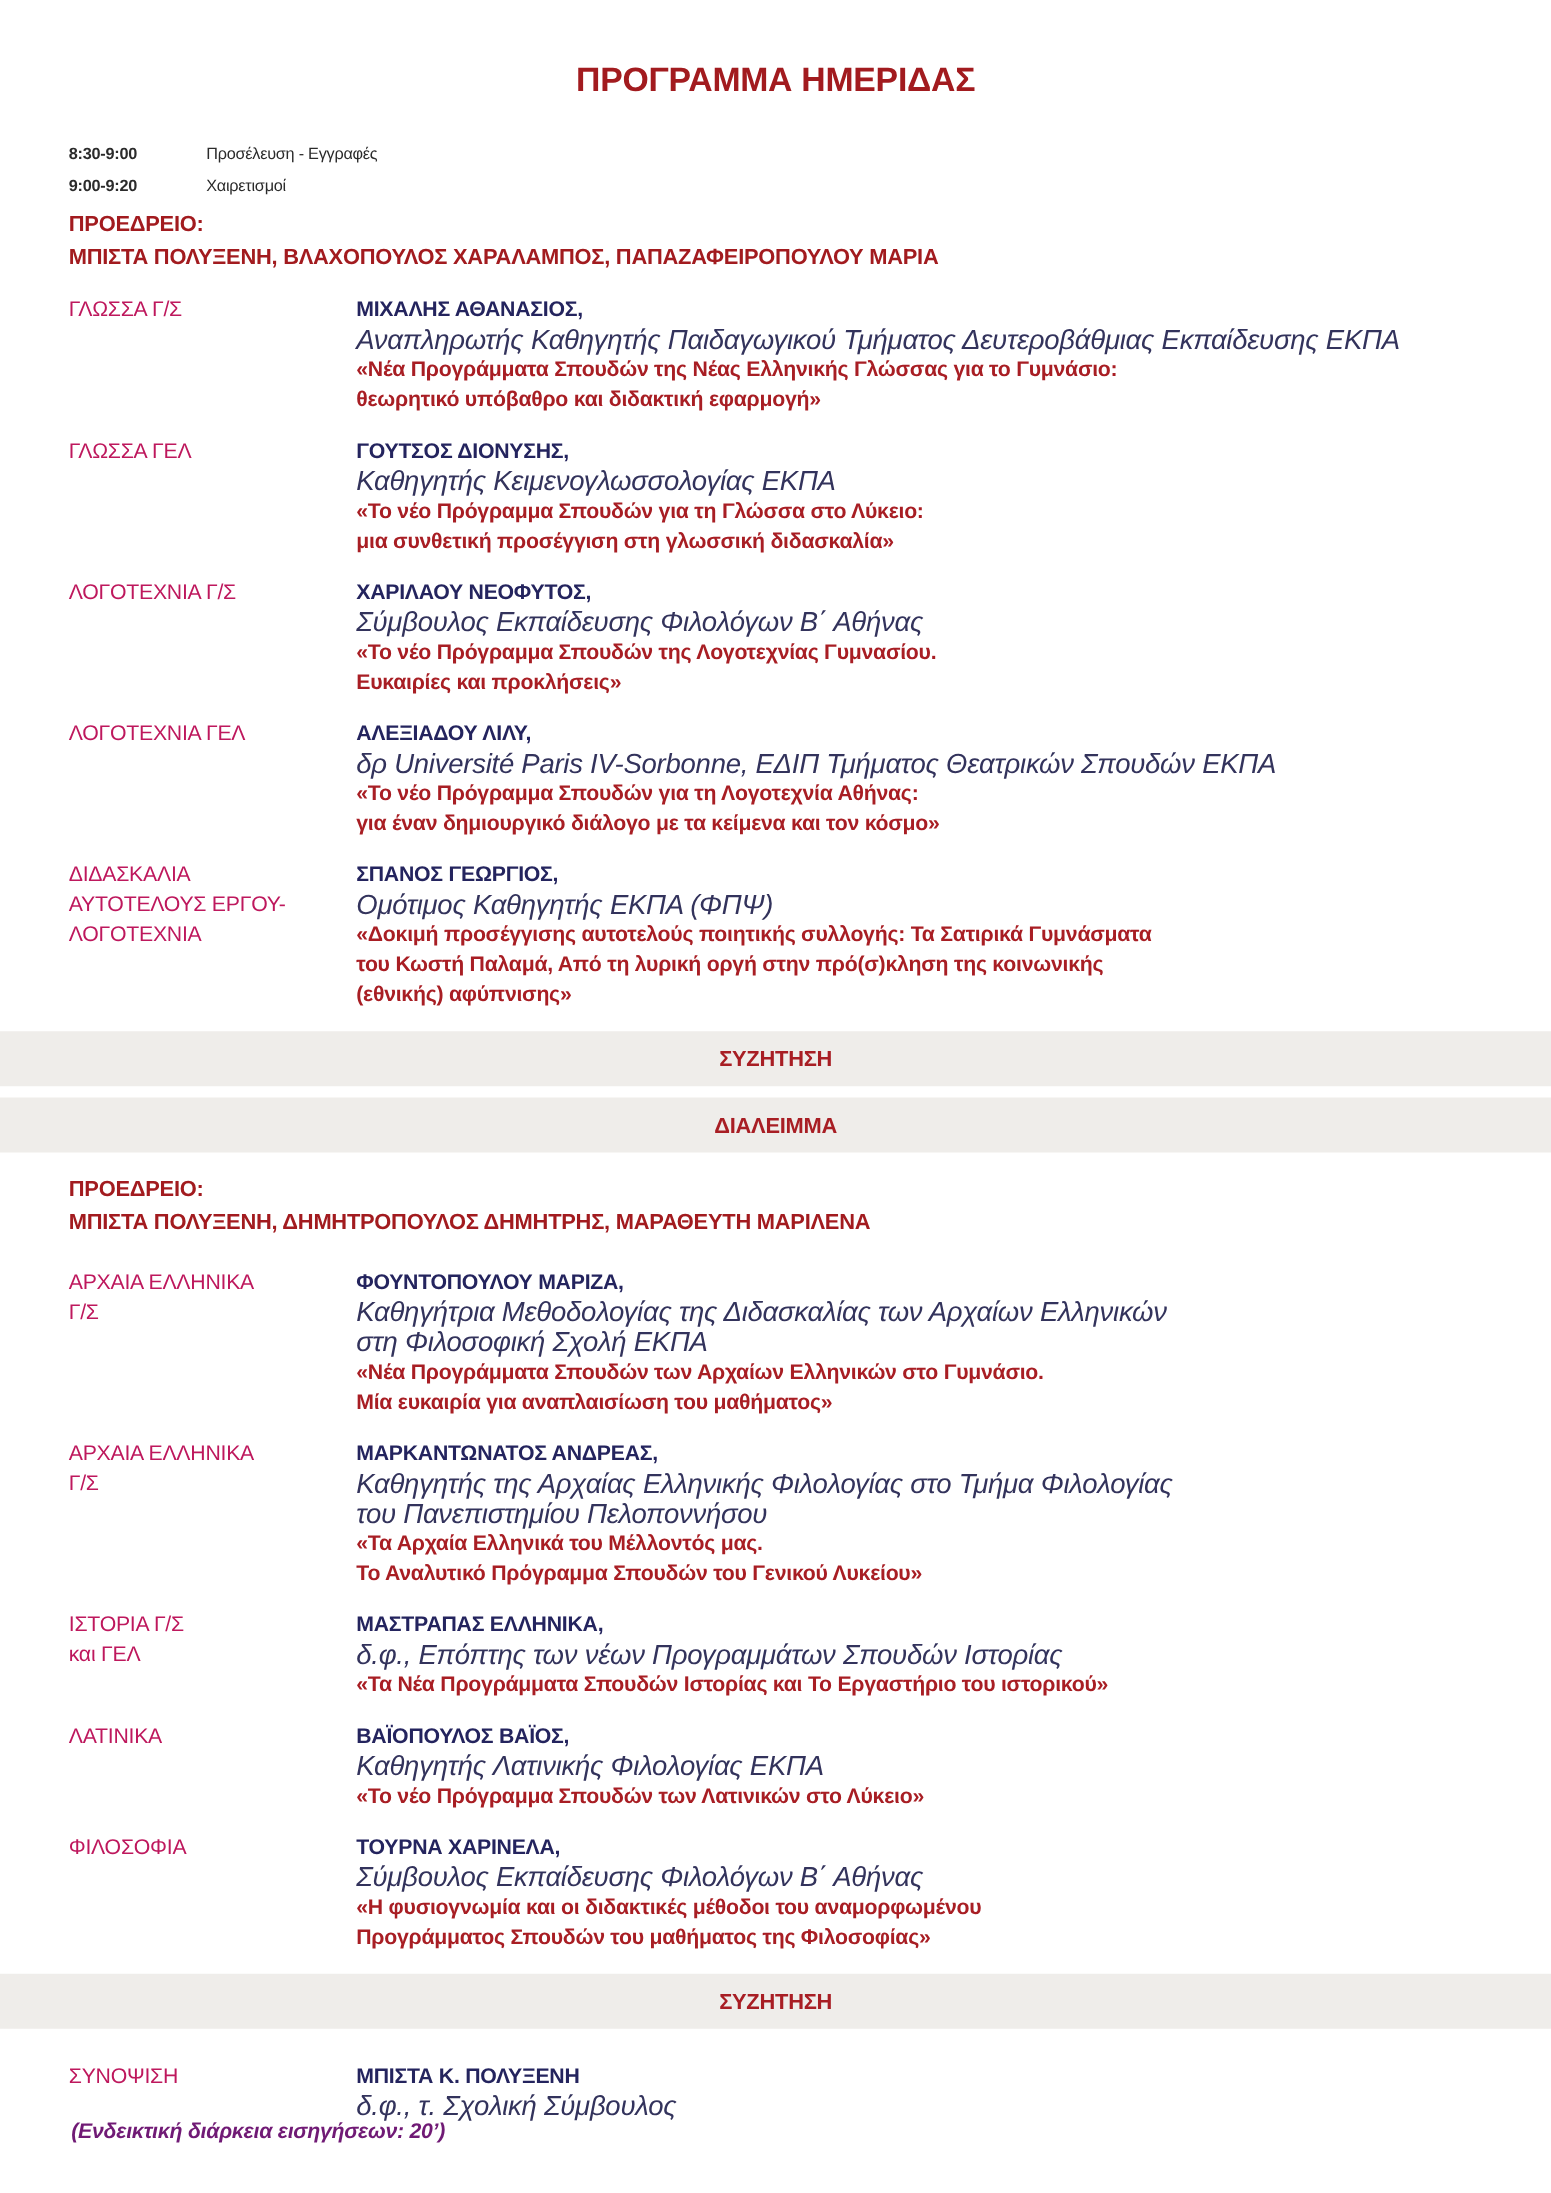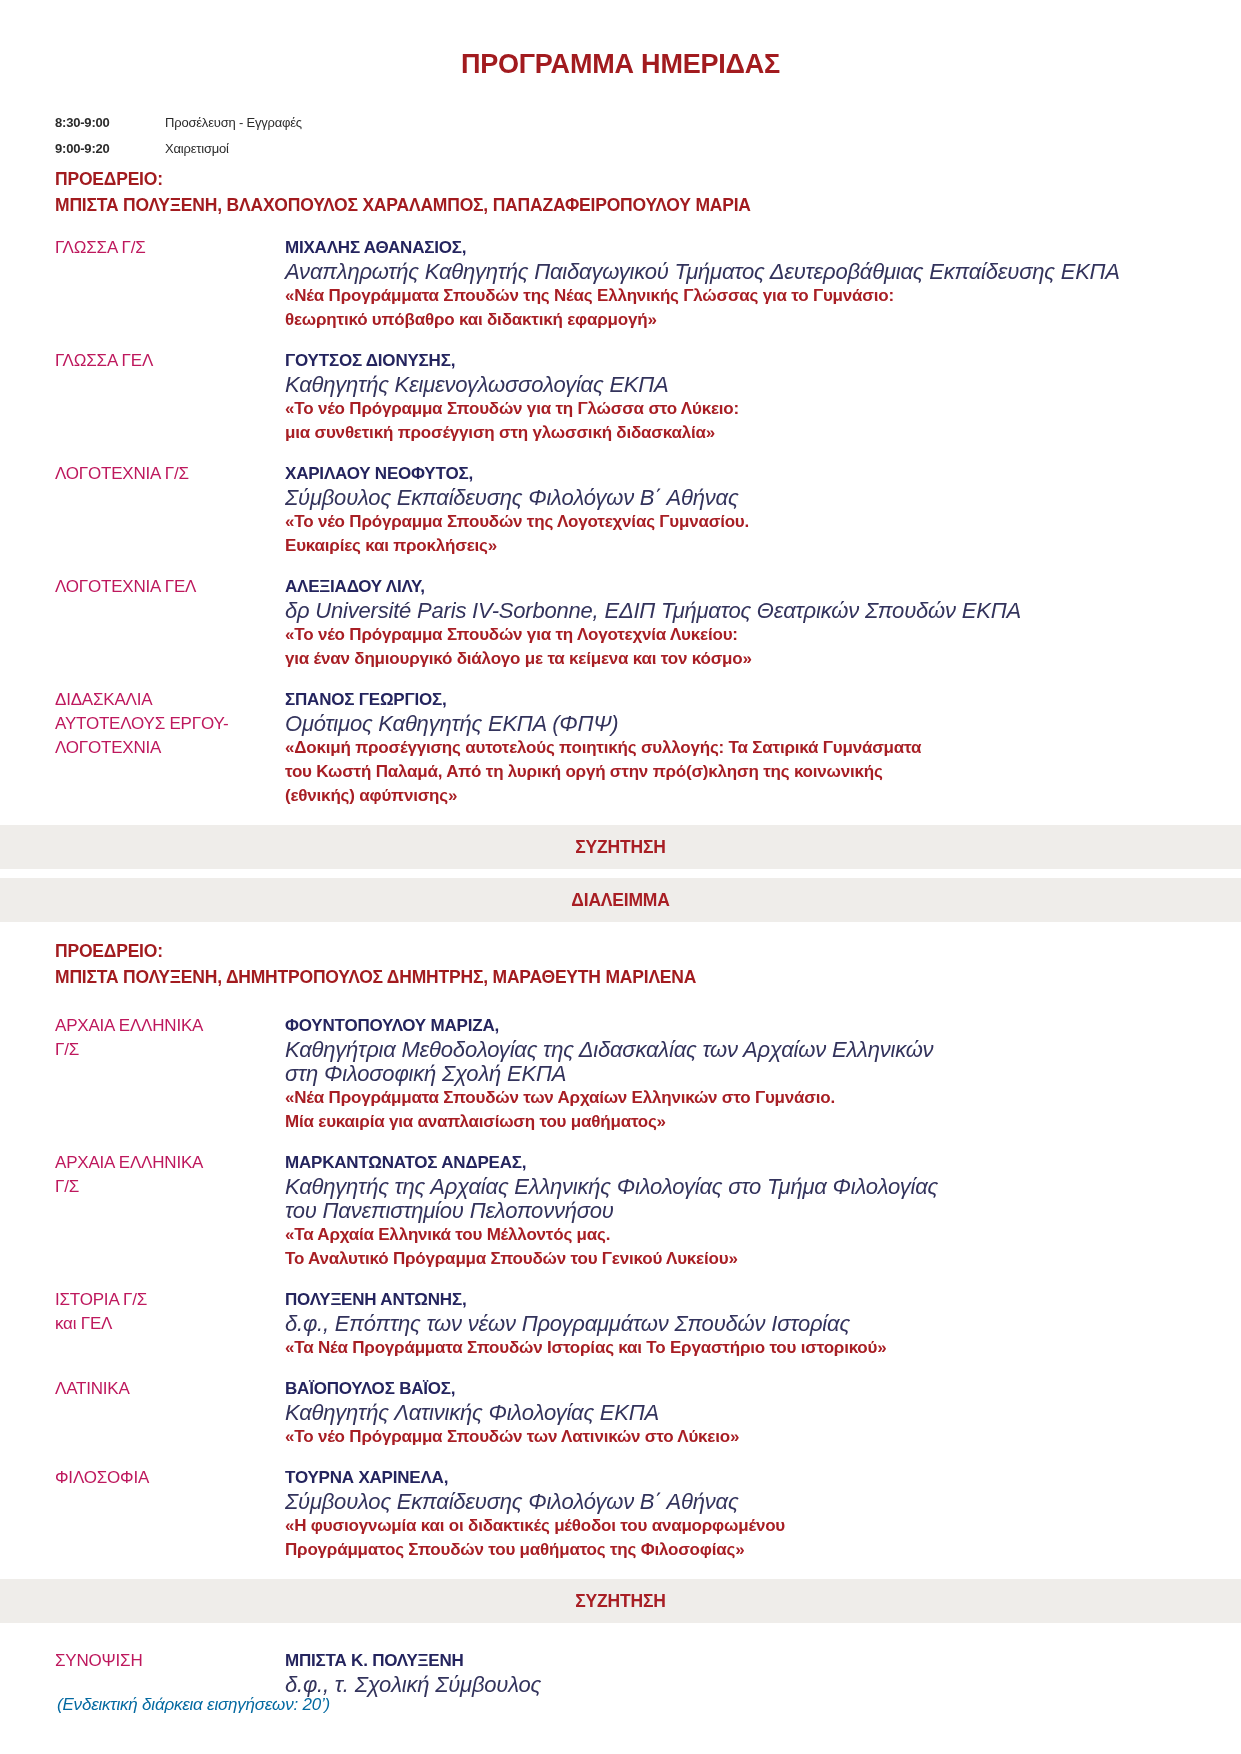--- a/index.html
+++ b/index.html
@@ -92,21 +92,22 @@
   .synopsis {
     margin-top: 26px;
   }
 
   .footer-note {
     position: absolute;
     left: 57px;
     top: 1695px;
     font-style: italic;
     font-size: 17px;
-    color: #0369a1;
+    color: #701a75;
+    font-weight: bold;
   }
 </style>
 </head>
 <body>
 
 <h1 class="page-title">ΠΡΟΓΡΑΜΜΑ ΗΜΕΡΙΔΑΣ</h1>
 
 <div class="schedule">
   <div class="schedule-row">
     <span class="schedule-time">8:30-9:00</span>
@@ -175,21 +176,21 @@
   <div class="entry">
     <div class="subject">
         <span class="line">ΛΟΓΟΤΕΧΝΙΑ ΓΕΛ</span>
       </div>
     <div class="details">
       <div class="speaker">ΑΛΕΞΙΑΔΟΥ ΛΙΛΥ,</div>
       <div class="affil">
           <span class="line">δρ Université Paris IV-Sorbonne, ΕΔΙΠ Τμήματος Θεατρικών Σπουδών ΕΚΠΑ</span>
         </div>
       <div class="talk">
-          <span class="line">«Το νέο Πρόγραμμα Σπουδών για τη Λογοτεχνία Λυκείου:</span>
+          <span class="line">«Το νέο Πρόγραμμα Σπουδών για τη Λογοτεχνία Αθήνας:</span>
           <span class="line">για έναν δημιουργικό διάλογο με τα κείμενα και τον κόσμο»</span>
         </div>
     </div>
   </div>
 
   <div class="entry">
     <div class="subject">
         <span class="line">ΔΙΔΑΣΚΑΛΙΑ</span>
         <span class="line">ΑΥΤΟΤΕΛΟΥΣ ΕΡΓΟΥ-</span>
         <span class="line">ΛΟΓΟΤΕΧΝΙΑ</span>
@@ -256,21 +257,21 @@
         </div>
     </div>
   </div>
 
   <div class="entry">
     <div class="subject">
         <span class="line">ΙΣΤΟΡΙΑ Γ/Σ</span>
         <span class="line">και ΓΕΛ</span>
       </div>
     <div class="details">
-      <div class="speaker">ΠΟΛΥΞΕΝΗ ΑΝΤΩΝΗΣ,</div>
+      <div class="speaker">ΜΑΣΤΡΑΠΑΣ ΕΛΛΗΝΙΚΑ,</div>
       <div class="affil">
           <span class="line">δ.φ., Επόπτης των νέων Προγραμμάτων Σπουδών Ιστορίας</span>
         </div>
       <div class="talk">
           <span class="line">«Τα Νέα Προγράμματα Σπουδών Ιστορίας και Το Εργαστήριο του ιστορικού»</span>
         </div>
     </div>
   </div>
 
   <div class="entry">

